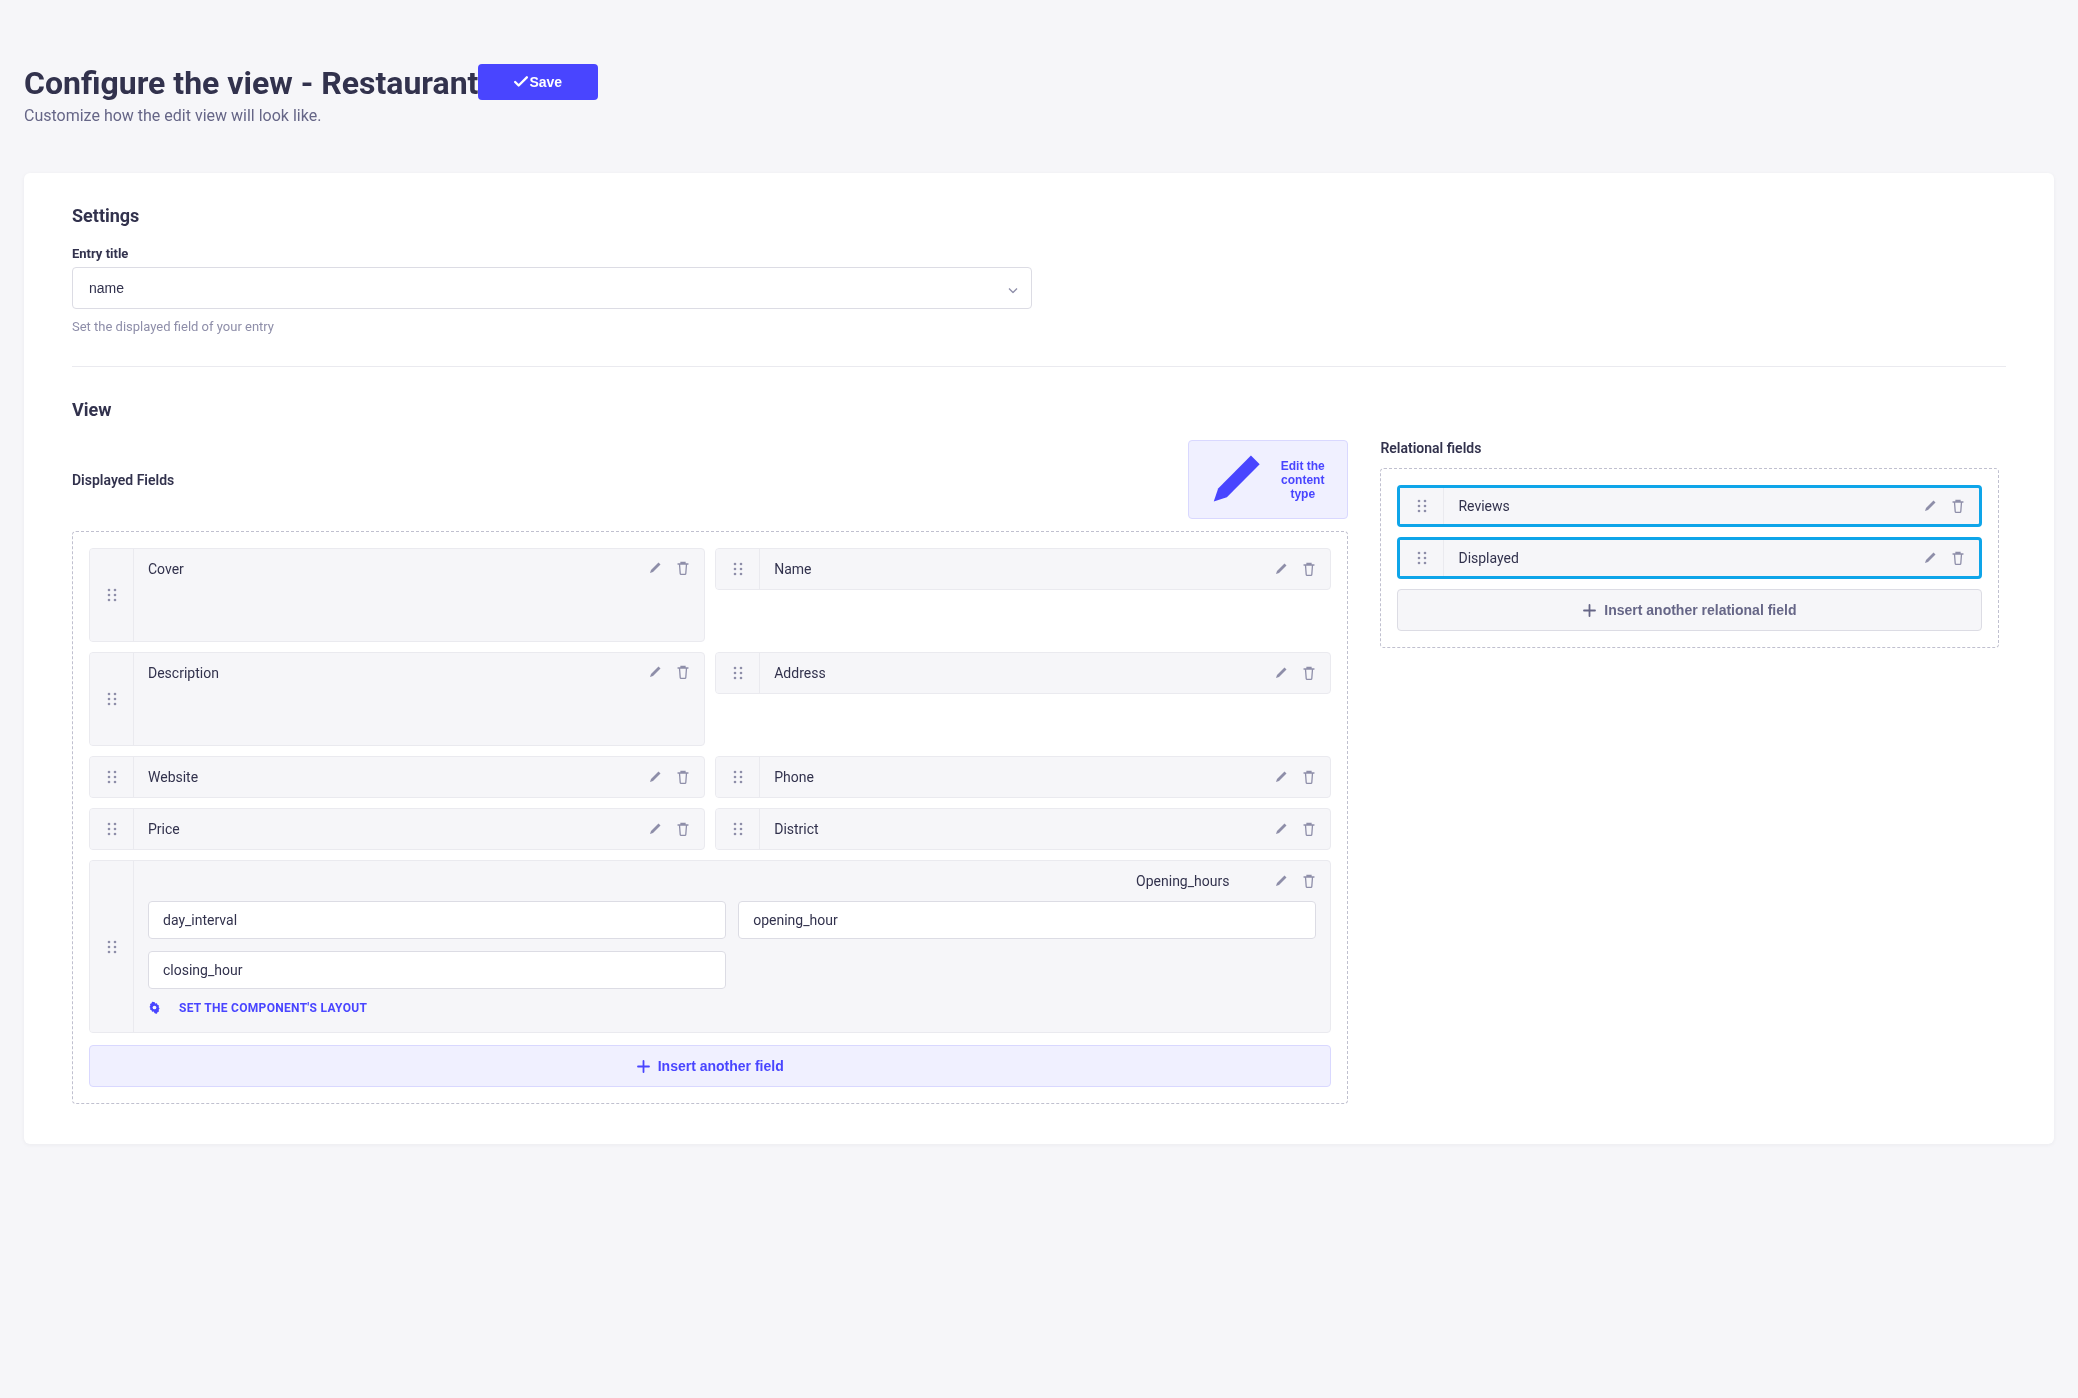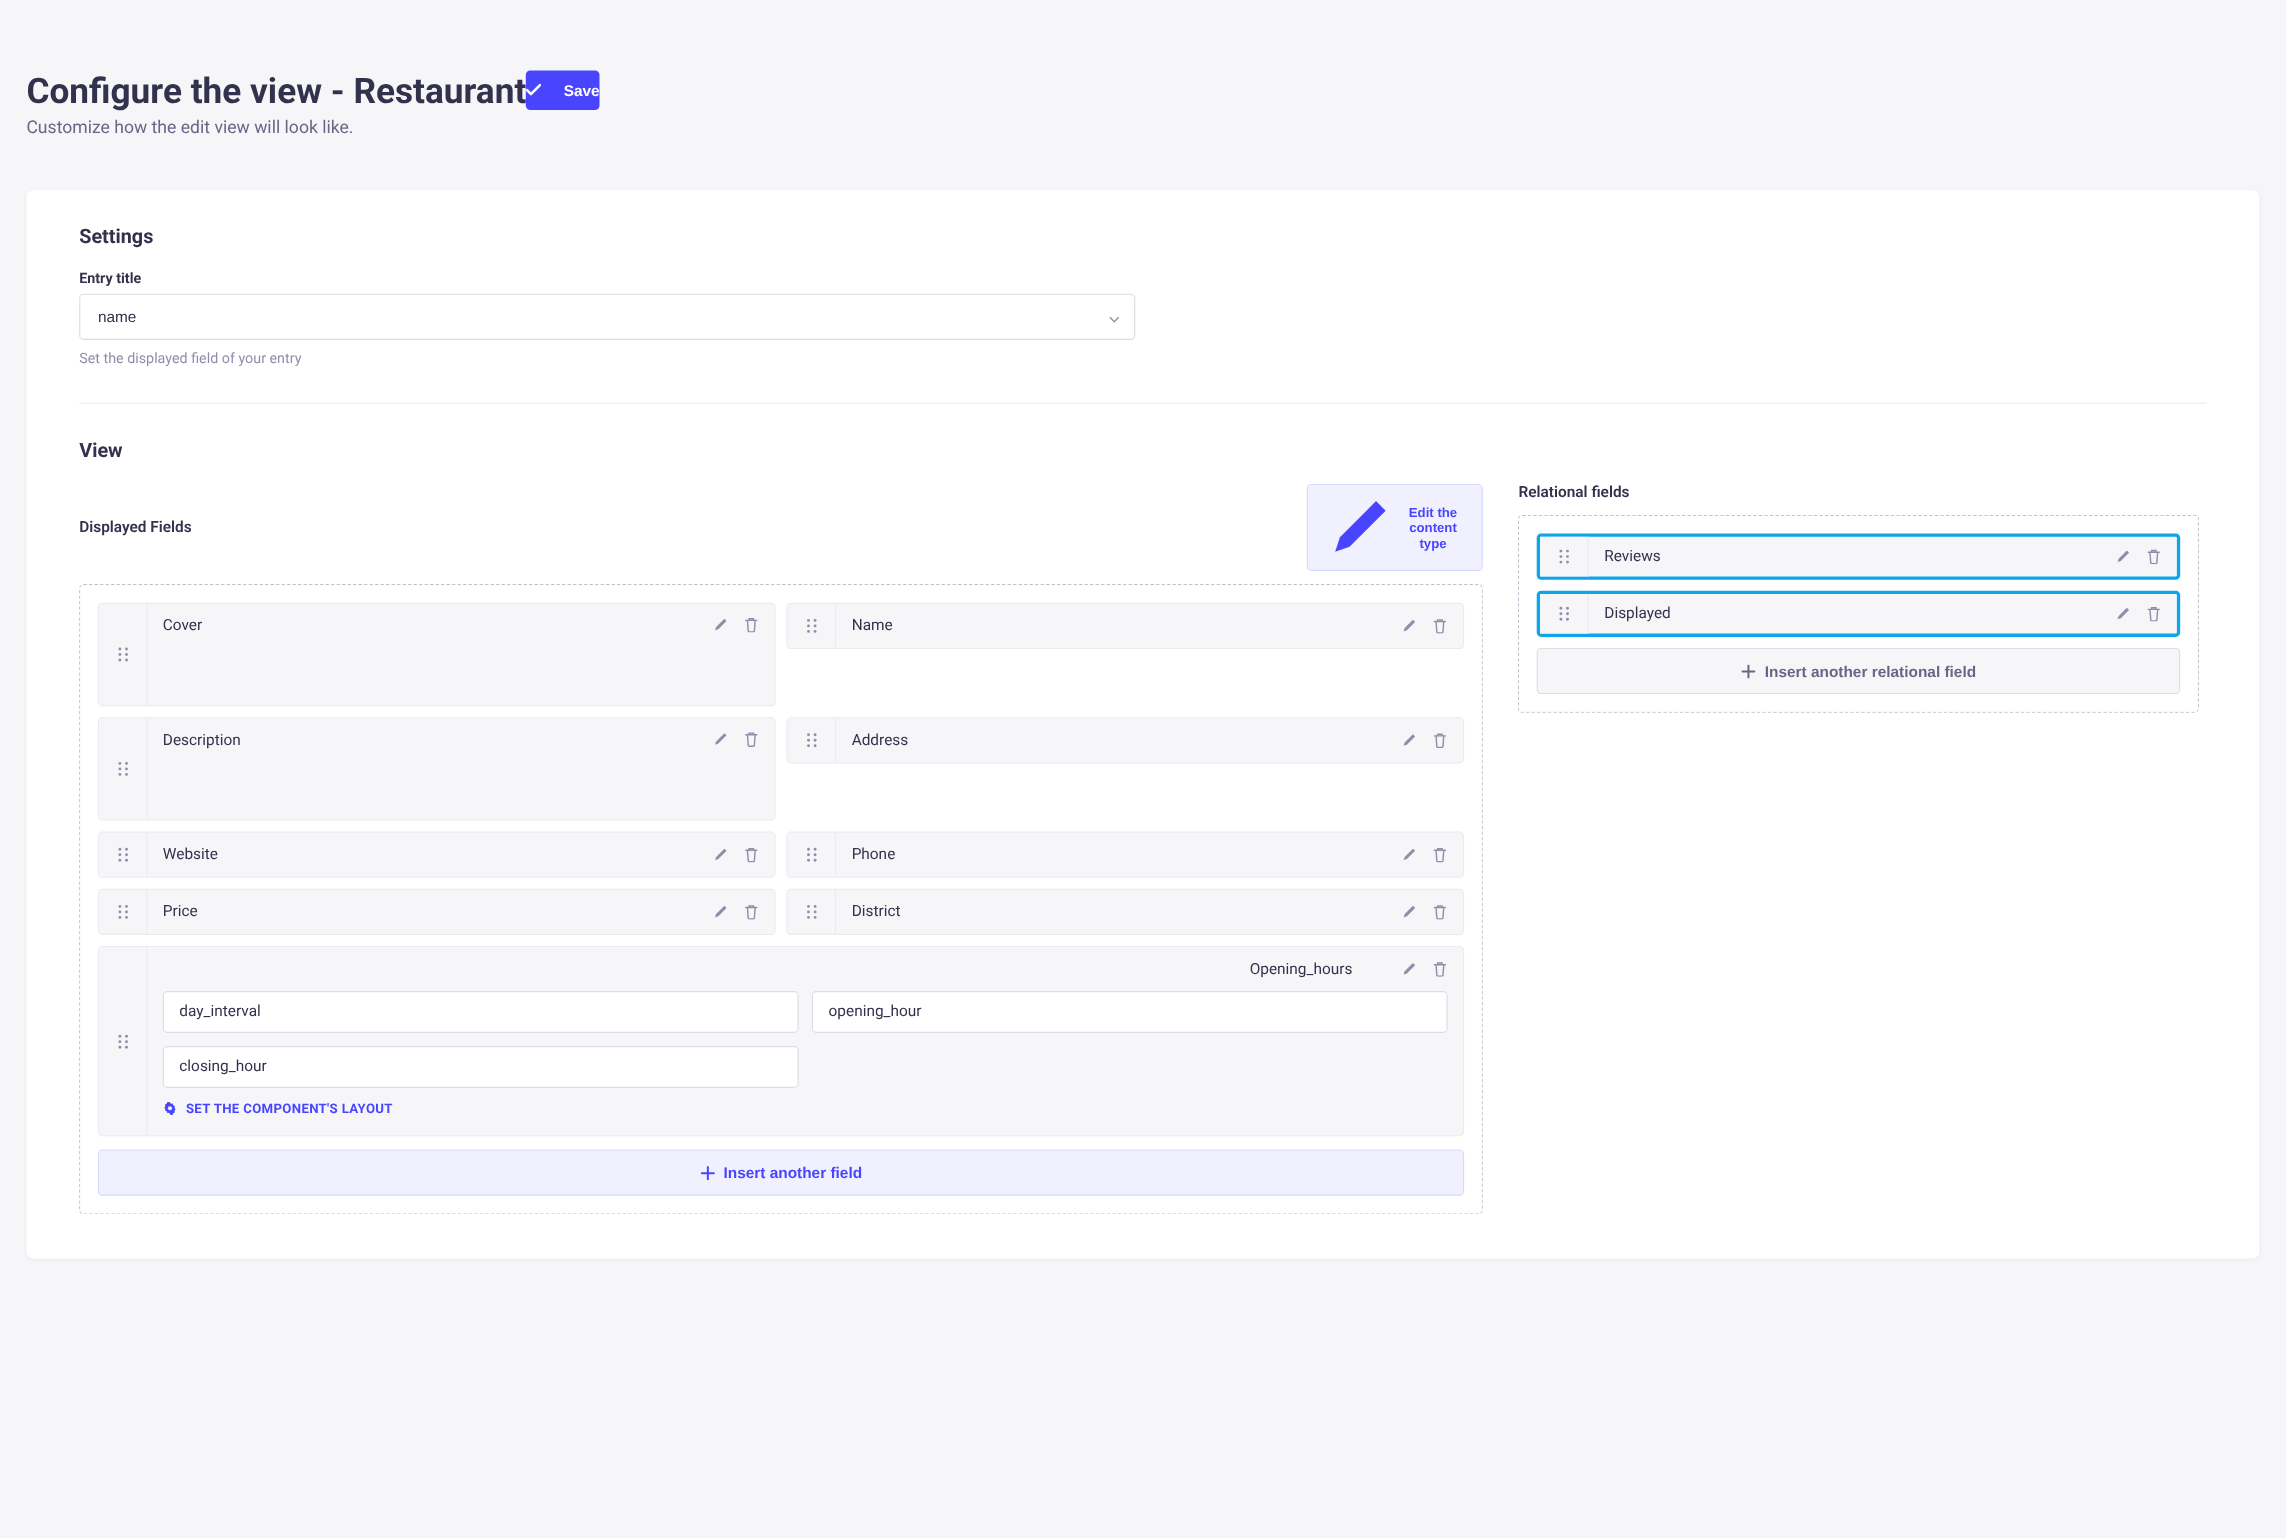--- a/index.html
+++ b/index.html
@@ -2,21 +2,21 @@
 <html><head>
 <meta charset="utf-8">
 <style>
 * { box-sizing: border-box; margin: 0; padding: 0; }
 body { font-family: -apple-system, BlinkMacSystemFont, "Segoe UI", Roboto, Helvetica, Arial, sans-serif; background: #f6f6f9; color: #32324d; padding: 24px; }
 
 .page-header { display: flex; align-items: flex-start; margin-bottom: 48px; margin-top: 40px; }
 .page-title { font-size: 32px; font-weight: 700; color: #32324d; margin-bottom: 4px; }
 .page-subtitle { font-size: 16px; color: #666687; }
 
-.save-btn { background: #4945ff; color: #fff; border: none; border-radius: 4px; padding: 10px 0; font-size: 14px; font-weight: 600; display: inline-flex; align-items: center; gap: 20px; cursor: pointer; }
+.save-btn { background: #4945ff; color: #fff; border: none; border-radius: 4px; padding: 10px 36px; font-size: 14px; font-weight: 600; display: inline-flex; align-items: center; gap: 1px; cursor: pointer; }
 .save-btn svg { width: 14px; height: 14px; }
 
 .panel { background: #fff; border-radius: 6px; padding: 32px 48px 40px; box-shadow: 0 1px 4px rgba(33,33,52,0.05); }
 
 .section-heading { font-size: 18px; font-weight: 700; color: #32324d; margin-bottom: 20px; }
 
 .field-label { font-size: 13px; font-weight: 700; color: #32324d; display: block; margin-bottom: 6px; }
 .select-wrap { position: relative; }
 .select { width: 960px; max-width: 100%; height: 42px; border: 1px solid #dcdce4; border-radius: 4px; background: #fff; padding: 0 16px; font-size: 14px; color: #32324d; appearance: none; cursor: pointer; }
 .select-caret { position: absolute; right: 14px; top: 50%; transform: translateY(-50%); pointer-events: none; color: #8e8ea9; }
@@ -44,21 +44,21 @@
 .card-body.tall { min-height: 92px; align-items: flex-start; padding-top: 12px; }
 .card-name { font-size: 14px; color: #32324d; }
 .card-actions { display: flex; gap: 14px; color: #8e8ea9; }
 .card-actions button { background: none; border: none; cursor: pointer; color: #8e8ea9; padding: 0; display: flex; }
 .card-actions svg { width: 14px; height: 14px; }
 
 .component-card .body-col { flex: 1; padding: 12px 14px 14px; }
 .component-head { display: flex; justify-content: flex-end; align-items: center; margin-bottom: 12px; gap: 45px; }
 .subfields { display: flex; flex-wrap: wrap; gap: 12px; margin-bottom: 10px; }
 .subfield { flex: 0 0 calc(50% - 6px); background: #fff; border: 1px solid #dcdce4; border-radius: 4px; padding: 10px 14px; font-size: 14px; color: #32324d; }
-.set-layout { display: inline-flex; align-items: center; gap: 8px; color: #4945ff; font-size: 12px; font-weight: 700; text-transform: uppercase; letter-spacing: 0.3px; cursor: pointer; }
+.set-layout { display: inline-flex; align-items: center; gap: 18px; color: #4945ff; font-size: 12px; font-weight: 700; text-transform: uppercase; letter-spacing: 0.3px; cursor: pointer; }
 .set-layout svg { width: 13px; height: 13px; }
 
 .insert-btn { width: 100%; margin-top: 12px; background: #f0f0ff; border: 1px solid #d9d8ff; color: #4945ff; border-radius: 4px; padding: 12px; font-size: 14px; font-weight: 600; display: flex; align-items: center; justify-content: center; gap: 8px; cursor: pointer; }
 .insert-btn.gray { background: #f6f6f9; border: 1px solid #dcdce4; color: #666687; margin-top: 10px; }
 .insert-btn svg { width: 13px; height: 13px; }
 
 .rel-list { display: flex; flex-direction: column; gap: 10px; }
 .rel-item { display: flex; border: 3px solid #0ea5e9; border-radius: 4px; background: #f6f6f9; }
 .rel-item .drag-cell { width: 44px; }
 .rel-body { flex: 1; display: flex; align-items: center; justify-content: space-between; padding: 10px 14px; }

